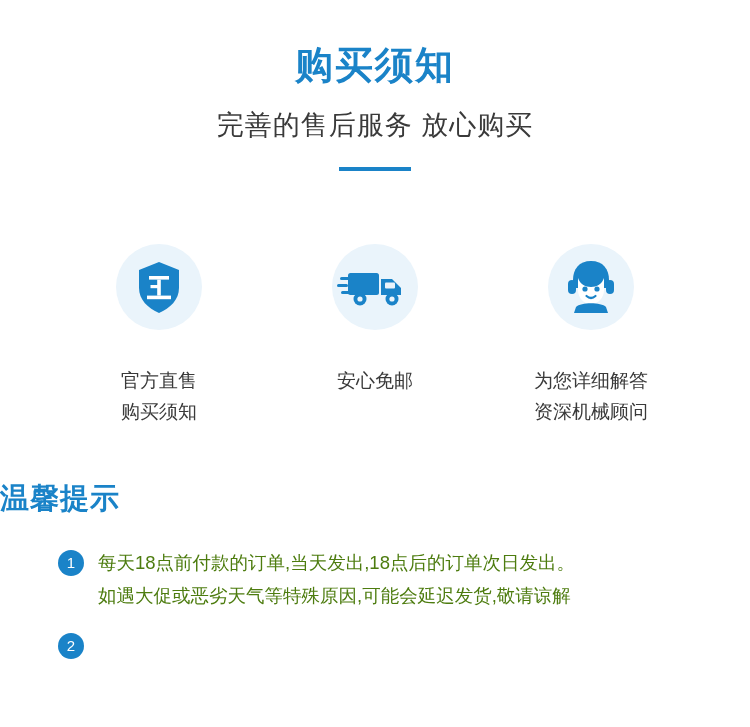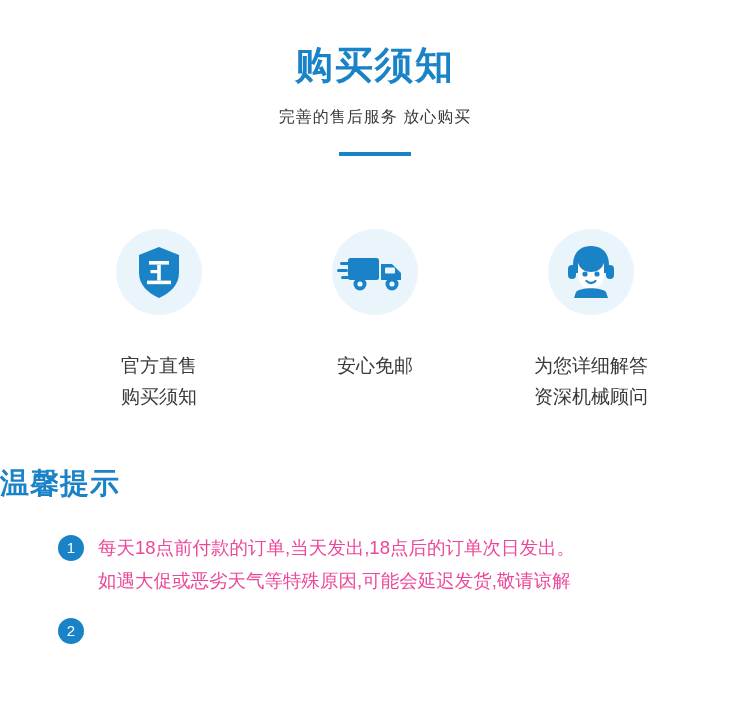--- a/index.html
+++ b/index.html
@@ -28,21 +28,21 @@
   .main-title {
     font-size: 38px;
     font-weight: bold;
     color: #1a83c8;
     letter-spacing: 2px;
     line-height: 1.2;
     margin: 0;
   }
   .sub-title {
     margin-top: 18px;
-    font-size: 16px;
+    font-size: 27px;
     color: #3a3a3a;
     letter-spacing: 1px;
   }
   .divider {
     margin: 24px auto 0 auto;
     width: 72px;
     height: 4px;
     background: #1a83c8;
   }
 
@@ -95,21 +95,21 @@
     background: #1a83c8;
     color: #ffffff;
     font-size: 15px;
     line-height: 26px;
     text-align: center;
     margin-top: 3px;
     margin-right: 14px;
   }
   .tip-body {
     font-size: 18.5px;
-    color: #ec4899;
+    color: #4d7c0f;
     line-height: 1.75;
   }
   .tip-line {
     white-space: nowrap;
   }
 </style>
 </head>
 <body>
 
 <div class="page">

